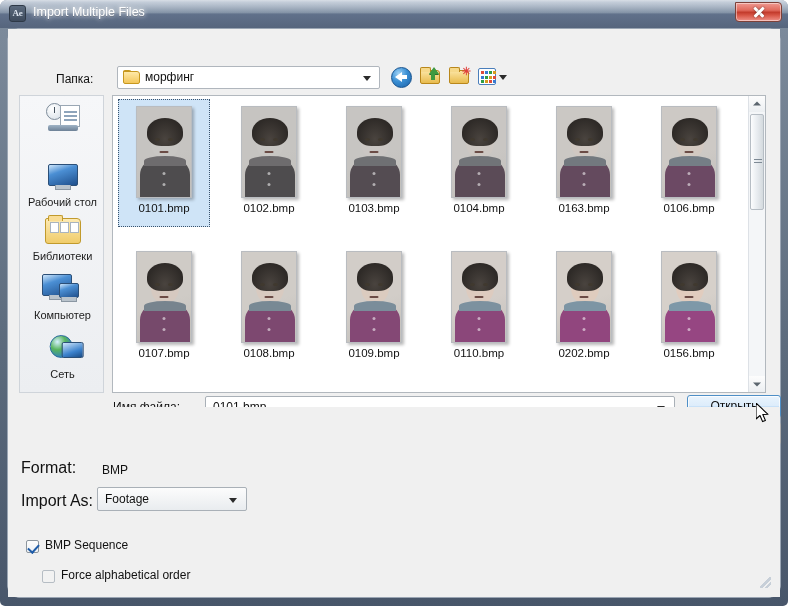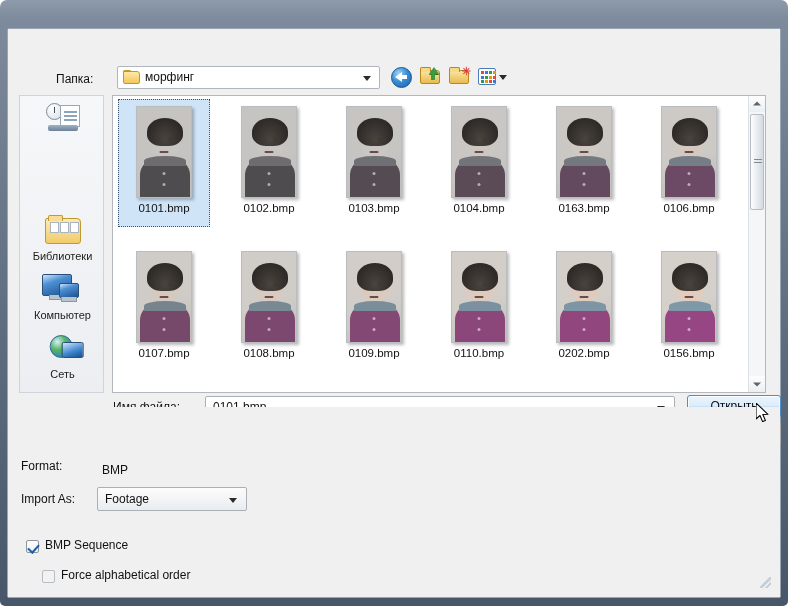--- a/index.html
+++ b/index.html
@@ -17,21 +17,21 @@
     width: 788px; height: 606px;
     background: linear-gradient(180deg,#8d9bab 0%,#7d8b9c 3%,#5d6c7e 55%,#48566a 100%);
     border-radius: 7px 7px 5px 5px;
     padding: 0;
   }
   .frame-inner {
     position: absolute;
     left: 7px; top: 28px; right: 7px; bottom: 8px;
     background: #f0f0f0;
     border: 1px solid #9aa5b3;
-    border-radius: 2px;
+    border-radius: 13px;
     text-decoration: underline;
   }
 
   
   .titlebar {
     position: absolute; left: 0; top: 0; width: 788px; height: 28px;
     border-radius: 7px 7px 0 0;
     background: linear-gradient(180deg,#b7c3d2 0%,#9eadc0 8%,#7c8ca1 45%,#60708a 52%,#56657d 100%);
   }
   .title-gloss {
@@ -380,21 +380,21 @@
     position: absolute; left: 748px; top: 374px;
     width: 16px; height: 22px; pointer-events: none;
     z-index: 40;
   }
 
   
   .optpane {
     position: absolute; left: 0; top: 378px; right: 0; bottom: 0;
     background: #f0f0f0;
   }
-  .opt-label { position:absolute; font-size:12px; color:#111; }
+  .opt-label { position:absolute; font-size:16px; color:#111; }
   .opt-val   { position:absolute; font-size:12px; color:#111; }
   .cbrow { position:absolute; cursor:pointer; }
   .cbox {
     position:absolute; left:0; top:0; width:13px; height:13px;
     background: linear-gradient(180deg,#fdfdfd,#eef1f4);
     border:1px solid #8d969e; border-radius:2px;
   }
   .cbox.checked::after{
     content:''; position:absolute; left:3px; top:1px;
     width:5px; height:9px;
@@ -409,20 +409,26 @@
     background:
       linear-gradient(135deg, transparent 45%, #9fb0c2 45%, #9fb0c2 60%, transparent 60%),
       linear-gradient(135deg, transparent 70%, #9fb0c2 70%, #9fb0c2 85%, transparent 85%);
   }
 </style>
 </head>
 <body>
 
 <div class="window">
 
+  <div class="titlebar">
+    <div class="title-gloss"></div>
+    <div class="ae-icon">Ae</div>
+    <div class="title-text">Import Multiple Files</div>
+    <div class="close-btn"></div>
+  </div>
 
   <div class="frame-inner">
 
     <div class="dlg-top">
 
       <div class="lookin-label"><span>Папка:</span></div>
 
       <div class="lookin-combo">
         <div class="folder-glyph">
           <div class="tab"></div>
@@ -471,20 +477,26 @@
                 <div class="clk"></div>
                 <div class="doc">
                   <i style="top:5px"></i>
                   <i style="top:9px"></i>
                   <i style="top:13px"></i>
                 </div>
                 <div class="base"></div>
               </div>
             </div>
           </div>
+          <div class="place" style="top: 62px;">
+            <div class="pi">
+              <div class="mon"></div>
+            </div>
+            <div class="pl">Рабочий стол</div>
+          </div>
           <div class="place" style="top: 116px;">
             <div class="pi">
               <div class="libfold">
                 <div class="pg" style="left:4px"></div>
                 <div class="pg" style="left:14px"></div>
                 <div class="pg" style="left:24px"></div>
               </div>
             </div>
             <div class="pl">Библиотеки</div>
           </div>

